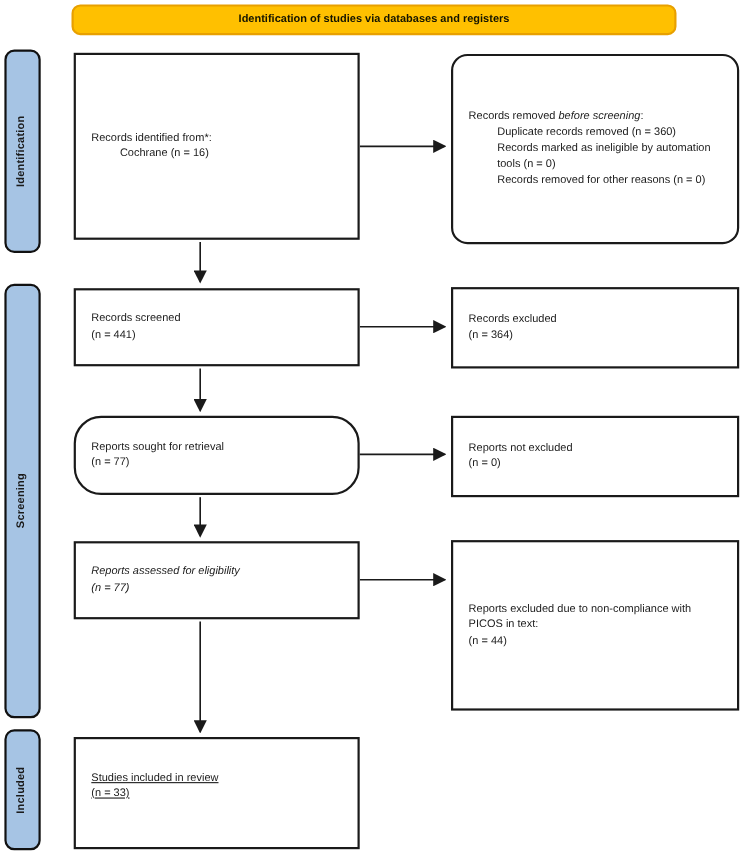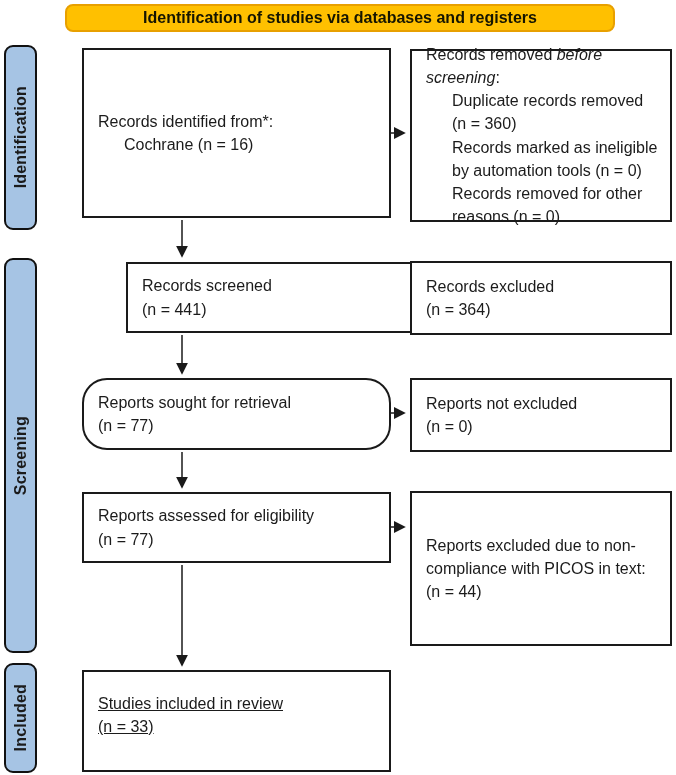--- a/index.html
+++ b/index.html
@@ -8,21 +8,21 @@
     --stage-fill:#A6C4E4;
     --line-color:#1a1a1a;
     --text-color:#1b1b1b;
   }
   html,body{margin:0;padding:0;background:#ffffff;}
   .canvas{
     position:relative;
     width:676px;height:775px;
     font-family:"Liberation Sans","DejaVu Sans",sans-serif;
     color:var(--text-color);
-    font-size:16px;
+    font-size:10px;
     line-height:1.45;
     background:#ffffff;
     overflow:hidden;
   }
   .banner{
     position:absolute;left:65px;top:4px;width:550px;height:28px;
     background:var(--banner-fill);
     border:2px solid var(--banner-border);
     border-radius:8px;
     box-sizing:border-box;
@@ -49,30 +49,30 @@
   .stage-included{top:663px;height:110px;}
   .box{
     position:absolute;
     background:#fff;
     border:2px solid var(--line-color);
     box-sizing:border-box;
     display:flex;flex-direction:column;justify-content:center;
     padding:6px 15px 6px 14px;
   }
   .box .indent{padding-left:26px;}
-  .col-left{left:82px;width:309px;}
+  .col-left{left:67px;width:260px;}
   .col-right{left:410px;width:262px;}
   .box-identified{top:48px;height:170px;}
-  .box-removed{top:49px;height:173px;padding-right:10px;}
+  .box-removed{top:49px;height:173px;padding-right:10px;border-radius:15px;}
   .box-removed .box-title{max-width:206px;}
-  .box-screened{top:262px;height:71px;margin-left:44px;}
+  .box-screened{top:262px;height:71px;}
   .box-excluded{top:261px;height:74px;}
   .box-sought{top:378px;height:72px;border-radius:25px;}
   .box-notretrieved{top:378px;height:74px;}
-  .box-assessed{top:492px;height:71px;}
+  .box-assessed{top:492px;height:71px;font-style:italic;}
   .box-picos{top:491px;height:155px;}
   .box-included{top:670px;height:102px;padding-bottom:18px;text-decoration:underline;}
   .italic{font-style:italic;}
   svg.arrows{position:absolute;left:0;top:0;pointer-events:none;}
 </style>
 </head>
 <body>
 
 <div class="canvas">
 

